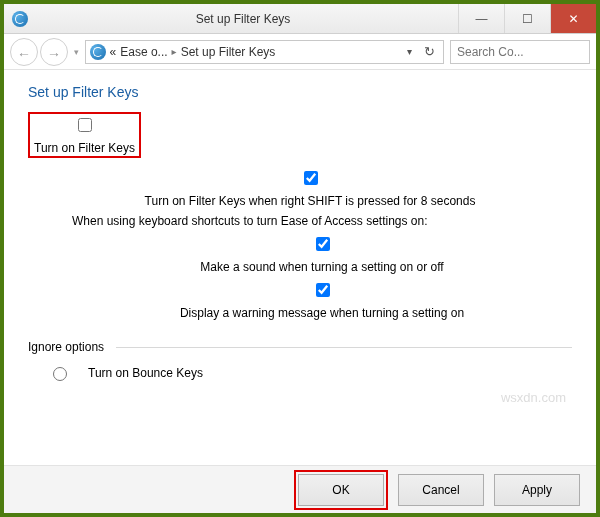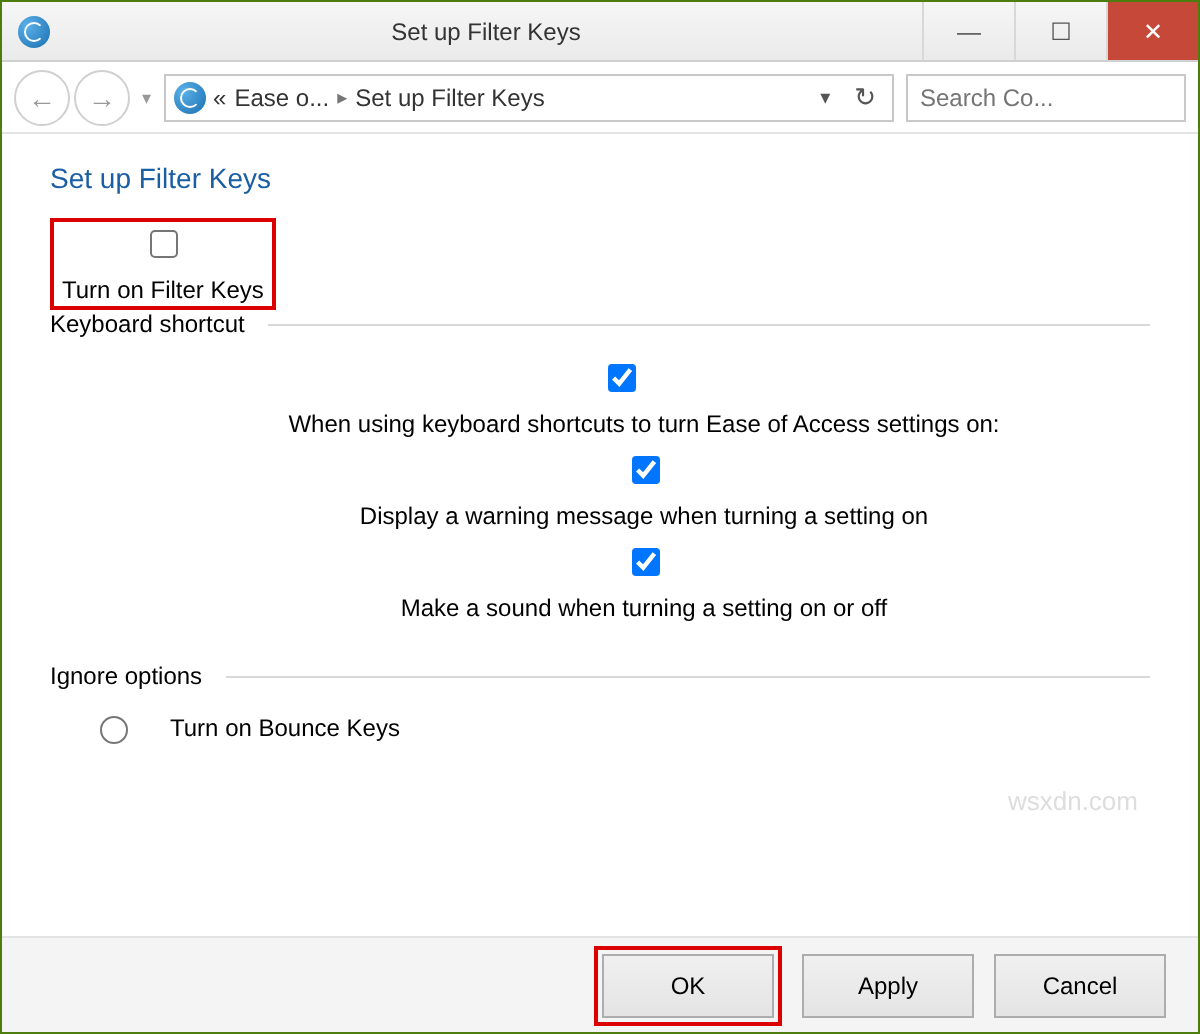--- a/index.html
+++ b/index.html
@@ -5,21 +5,21 @@
 * { box-sizing: border-box; }
 body {
   margin: 0;
   font-family: "Segoe UI", Tahoma, sans-serif;
   font-size: 12px;
   background: #fff;
   width: 600px;
   height: 517px;
   overflow: hidden;
 }
-.window { border: 1px solid #4d7c0f; width: 600px; height: 517px; display: flex; flex-direction: column; }
+.window { border: 4px solid #4d7c0f; width: 600px; height: 517px; display: flex; flex-direction: column; }
 .titlebar {
   background: linear-gradient(#f6f6f6, #eaeaea);
   border-bottom: 1px solid #d0d0d0;
   height: 30px;
   display: flex;
   align-items: center;
   position: relative;
 }
 .title-icon { width: 16px; height: 16px; margin-left: 8px; background: radial-gradient(circle at 30% 30%, #5ab0e8, #1a6fb0); border-radius: 50%; position: relative; }
 .title-icon::after { content:""; position:absolute; inset:3px; border:1px solid #fff; border-radius:50%; border-right-color:transparent; }
@@ -52,21 +52,21 @@
 .content { flex:1; overflow:auto; padding: 14px 24px 0 24px; position:relative; }
 .page-title { color:#1a5ea3; font-size:14px; margin-bottom:12px; }
 .hl-red { border:2px solid #d00; padding:1px 4px; display:inline-block; }
 .cbrow { display:flex; align-items:center; gap:6px; margin-bottom:6px;flex-direction:column; }
 .cbrow.indent1 { margin-left: 20px; }
 .cbrow.indent2 { margin-left: 44px; }
 .desc { color:#333; margin-left: 20px; margin-bottom:12px; }
 .fieldset-head { display:flex; align-items:center; gap:6px; }
 .fieldset-head .lbl { background:#fff; padding-right:6px; }
 .fieldset-head .rule { flex:1; height:1px; background:#d8d8d8; }
-.subhead { margin-left:44px; margin-top:6px; margin-bottom:6px;text-align:center; }
+.subhead { margin-left:44px; margin-top:6px; margin-bottom:6px; }
 input[type=checkbox] { width:14px; height:14px; }
 input[type=radio] { width:14px; height:14px; }
 .radio-row { display:flex; align-items:center; gap:18px; margin-left:20px; margin-bottom:4px; }
 .radio-desc { margin-left:44px; color:#333; }
 
 .footer { border-top:1px solid #e3e3e3; height:48px; display:flex; align-items:center; justify-content:flex-end; gap:10px; padding:0 16px; background:#f4f4f4; }
 .btn { min-width:86px; height:32px; border:1px solid #adadad; background:linear-gradient(#f0f0f0,#e4e4e4); font-size:12px; display:flex; align-items:center; justify-content:center; }
 .btn-hl { border:2px solid #d00; padding:2px; }
 .watermark { position:absolute; bottom:60px; right:30px; color:#ddd; font-size:13px; pointer-events:none; }
 </style>
@@ -109,40 +109,37 @@
     <div class="page-title">Set up Filter Keys</div>
 
     <div class="hl-red">
       <div class="cbrow" style="margin:0;">
         <input type="checkbox" style="">
         <span>Turn on Filter Keys</span>
       </div>
     </div>
 
 
-    <div class="fieldset-head">
-      <span class="lbl">Keyboard shortcut</span>
-      <span class="rule"></span>
-    </div>
     <div style="height:10px;"></div>
 
     <div class="cbrow indent1">
       <input type="checkbox" checked="" style="">
+      <span>Turn on Filter Keys when right SHIFT is pressed for 8 seconds</span>
     </div>
 
     <div class="subhead">When using keyboard shortcuts to turn Ease of Access settings on:</div>
 
     <div class="cbrow indent2">
       <input type="checkbox" checked="" style="">
-      <span>Display a warning message when turning a setting on</span>
+      <span>Make a sound when turning a setting on or off</span>
     </div>
 
     <div class="cbrow indent2">
       <input type="checkbox" checked="" style="">
-      <span>Make a sound when turning a setting on or off</span>
+      <span>Display a warning message when turning a setting on</span>
     </div>
 
     <div style="height:14px;"></div>
 
     <div class="fieldset-head">
       <span class="lbl">Ignore options</span>
       <span class="rule"></span>
     </div>
     <div style="height:10px;"></div>
 
@@ -152,17 +149,17 @@
     </div>
 
 
     <div class="watermark">wsxdn.com</div>
   </div>
 
   <div class="footer">
     <div class="btn-hl">
       <button class="btn">OK</button>
     </div>
+    <button class="btn">Cancel</button>
     <button class="btn">Apply</button>
-    <button class="btn">Cancel</button>
   </div>
 
 </div>
 
 </body></html>

